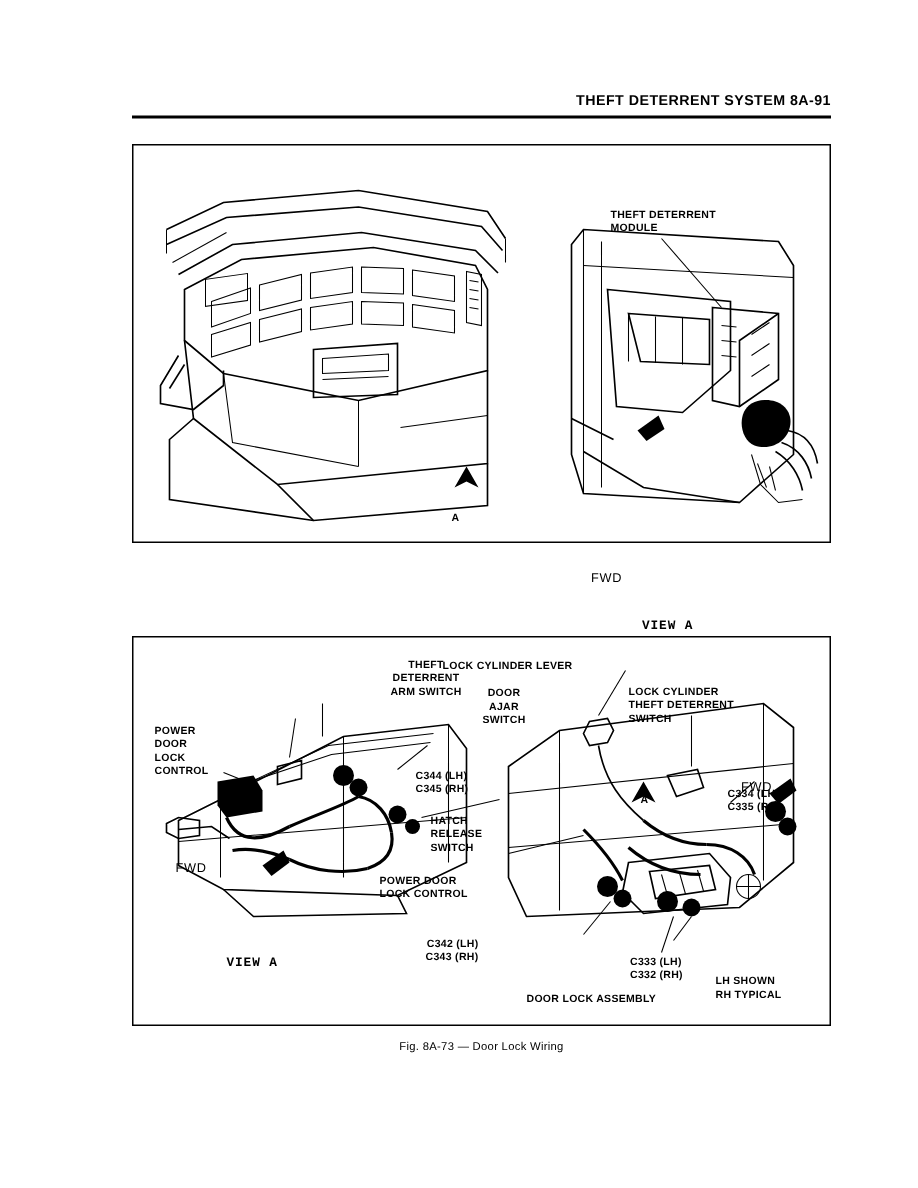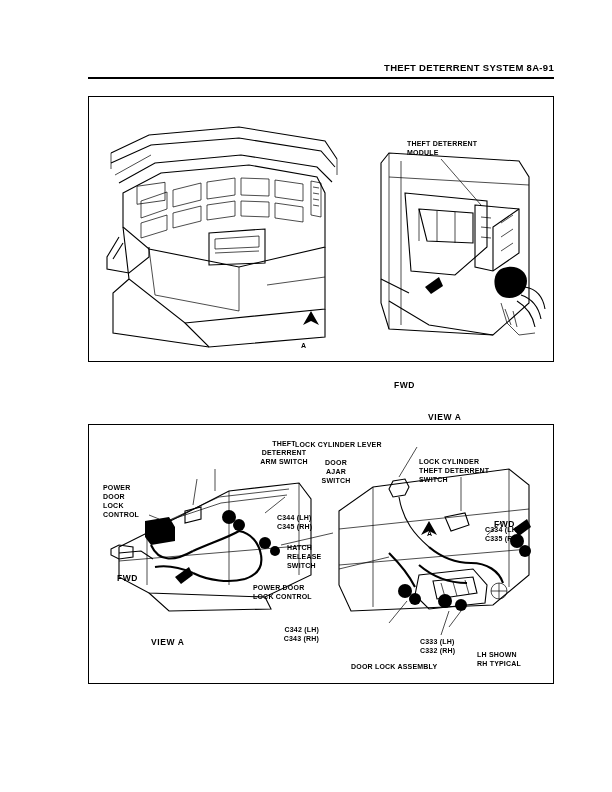--- a/index.html
+++ b/index.html
@@ -72,25 +72,26 @@
   }
   .lbl.b { font-weight: bold; }
   .lbl.c { text-align: center; }
   .lbl.r { text-align: right; }
 
   .viewa {
     position: absolute;
     font-size: 8.5px;
     font-weight: bold;
     letter-spacing: 0.6px;
+    font-family: Liberation Mono, monospace;
   }
   .fwd {
     position: absolute;
     font-size: 8.5px;
-    font-weight: bold;
+    font-weight: normal;
     letter-spacing: 0.5px;
   }
 
   svg { display: block; }
   .ln { stroke: #000; fill: none; }
   .thin { stroke-width: 0.7; }
   .med  { stroke-width: 1.1; }
   .thick{ stroke-width: 2.1; }
   .fillblk { fill: #000; stroke: none; }
 </style>
@@ -401,14 +402,15 @@
 C332 (RH)</div>
     <div class="lbl b" style="top:237px; left:262px;">DOOR LOCK ASSEMBLY</div>
     <div class="lbl b" style="top:225px; left:388px;">LH SHOWN
 RH TYPICAL</div>
     <div class="lbl b" style="top:104px; left:338px;">A</div>
     <div class="fwd" style="top:148px; left:28px;">FWD</div>
     <div class="fwd" style="top:94px; left:405px;">FWD</div>
     <div class="viewa" style="top:212px; left:62px;">VIEW A</div>
   </div>
 
+  <div class="fig-caption" id="cap2">Fig. 8A-73 — Door Lock Wiring</div>
 
 </div>
 
 </body></html>

